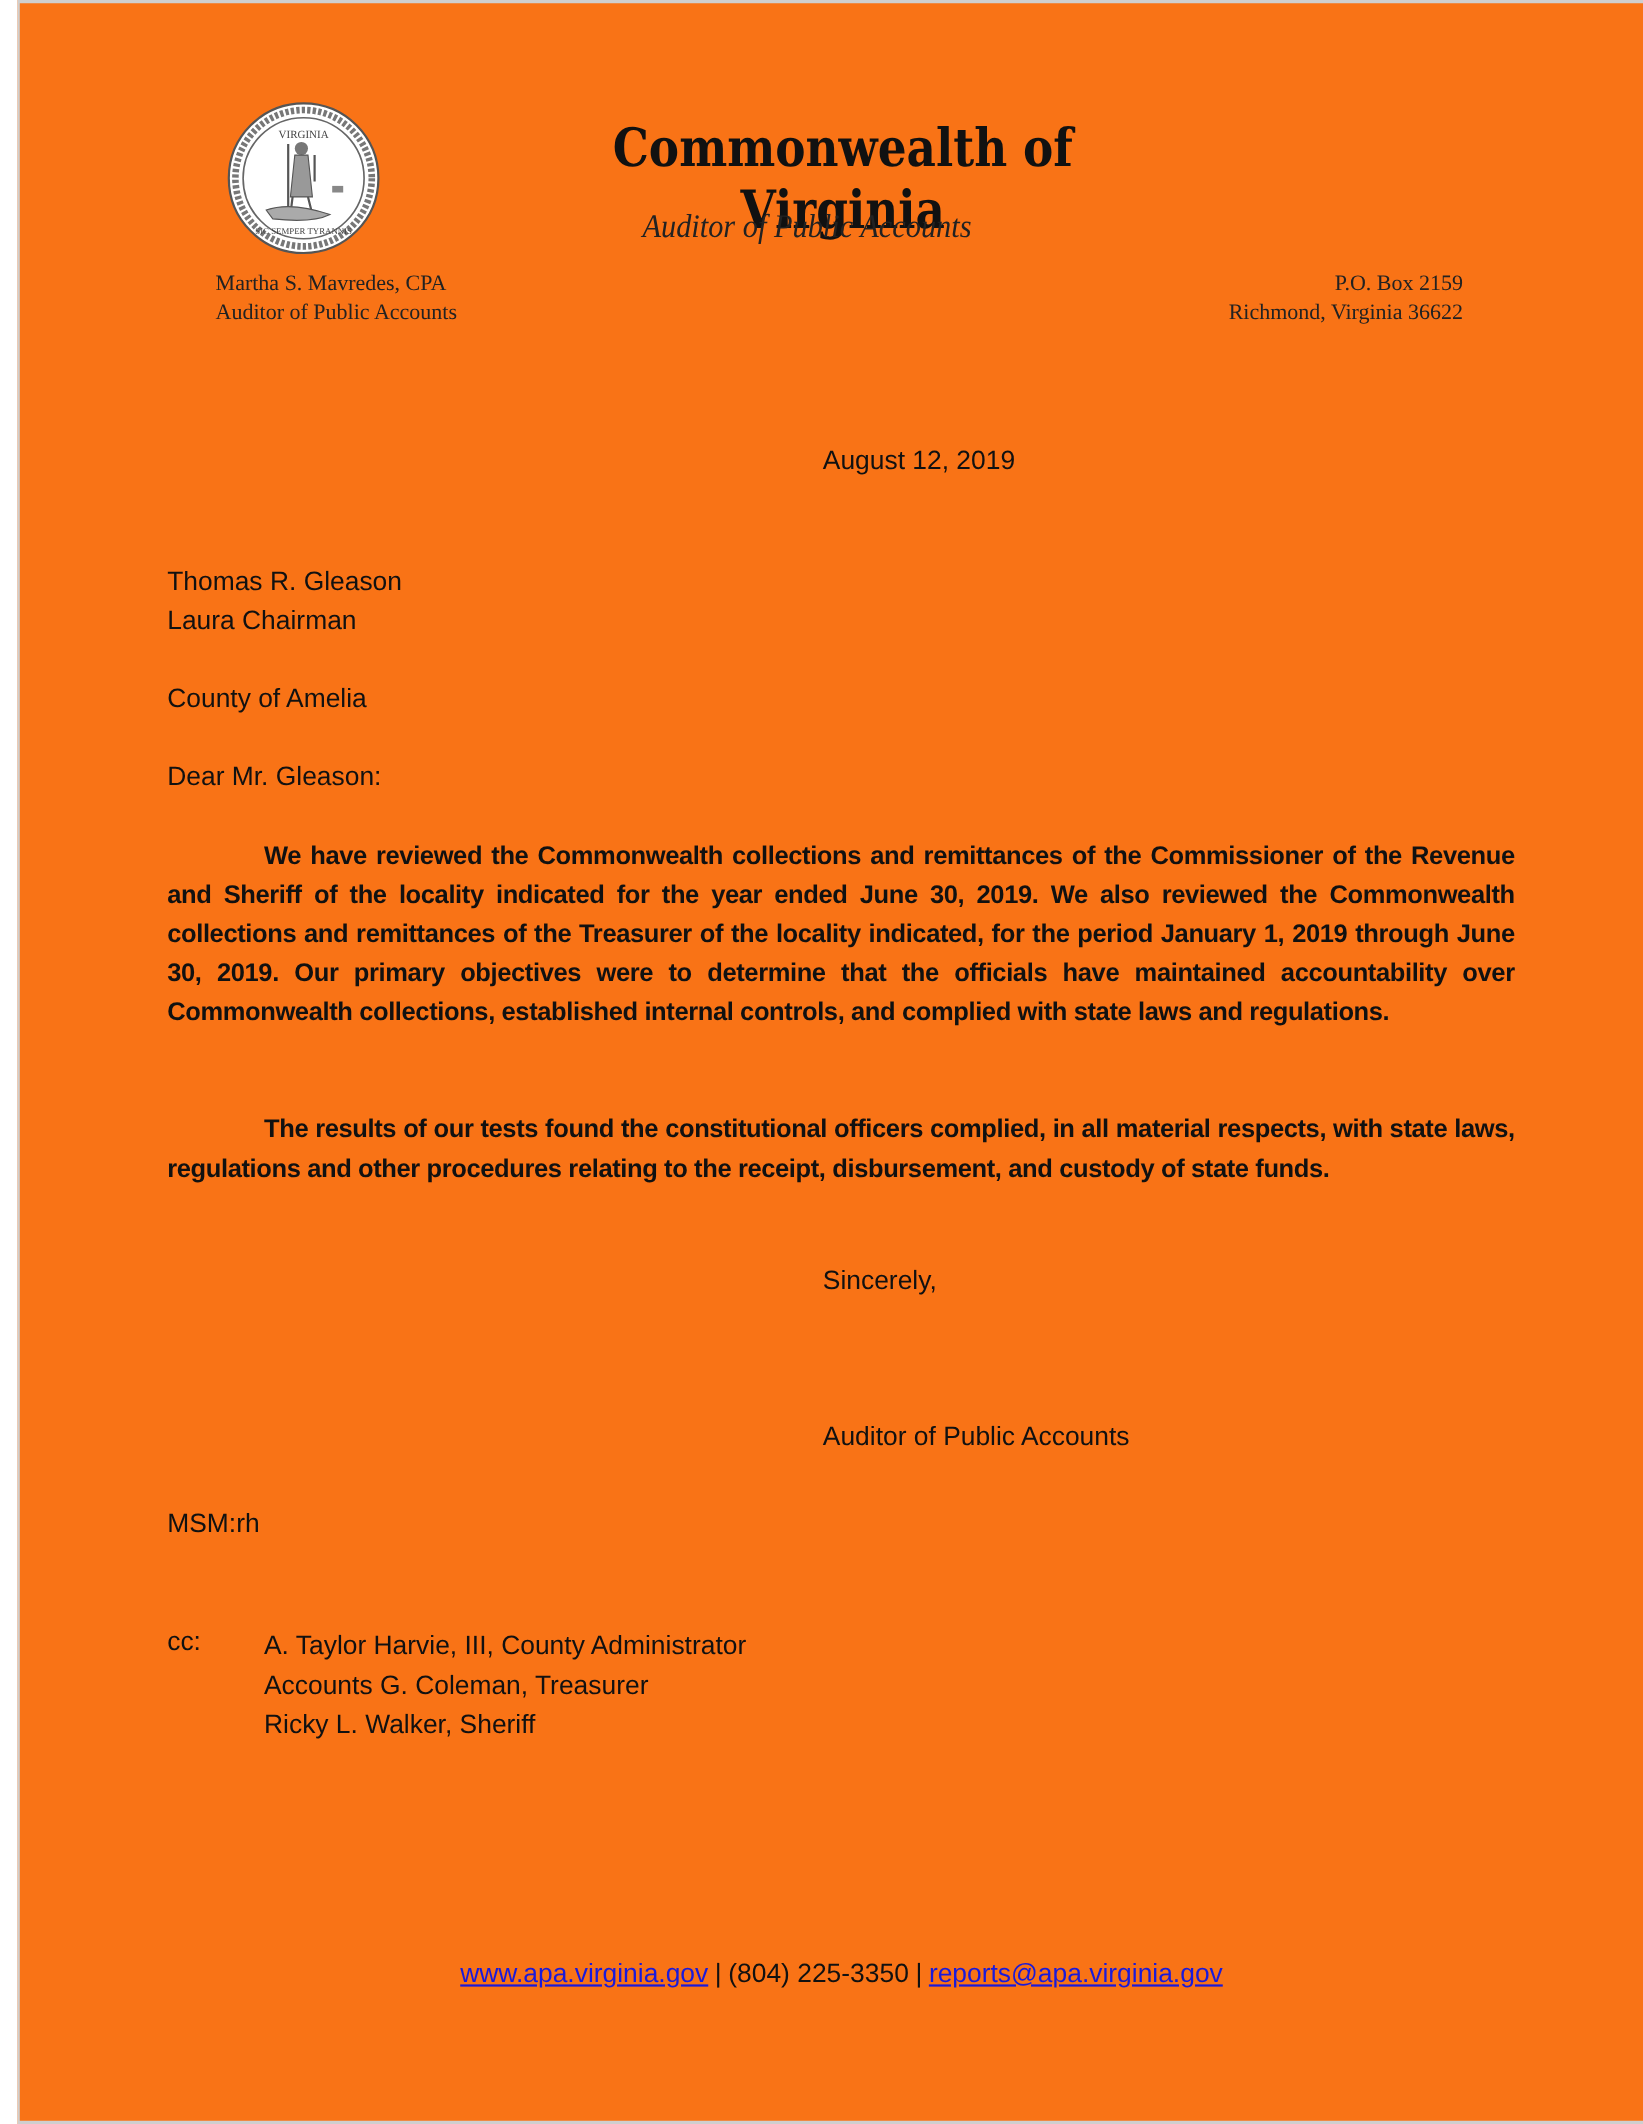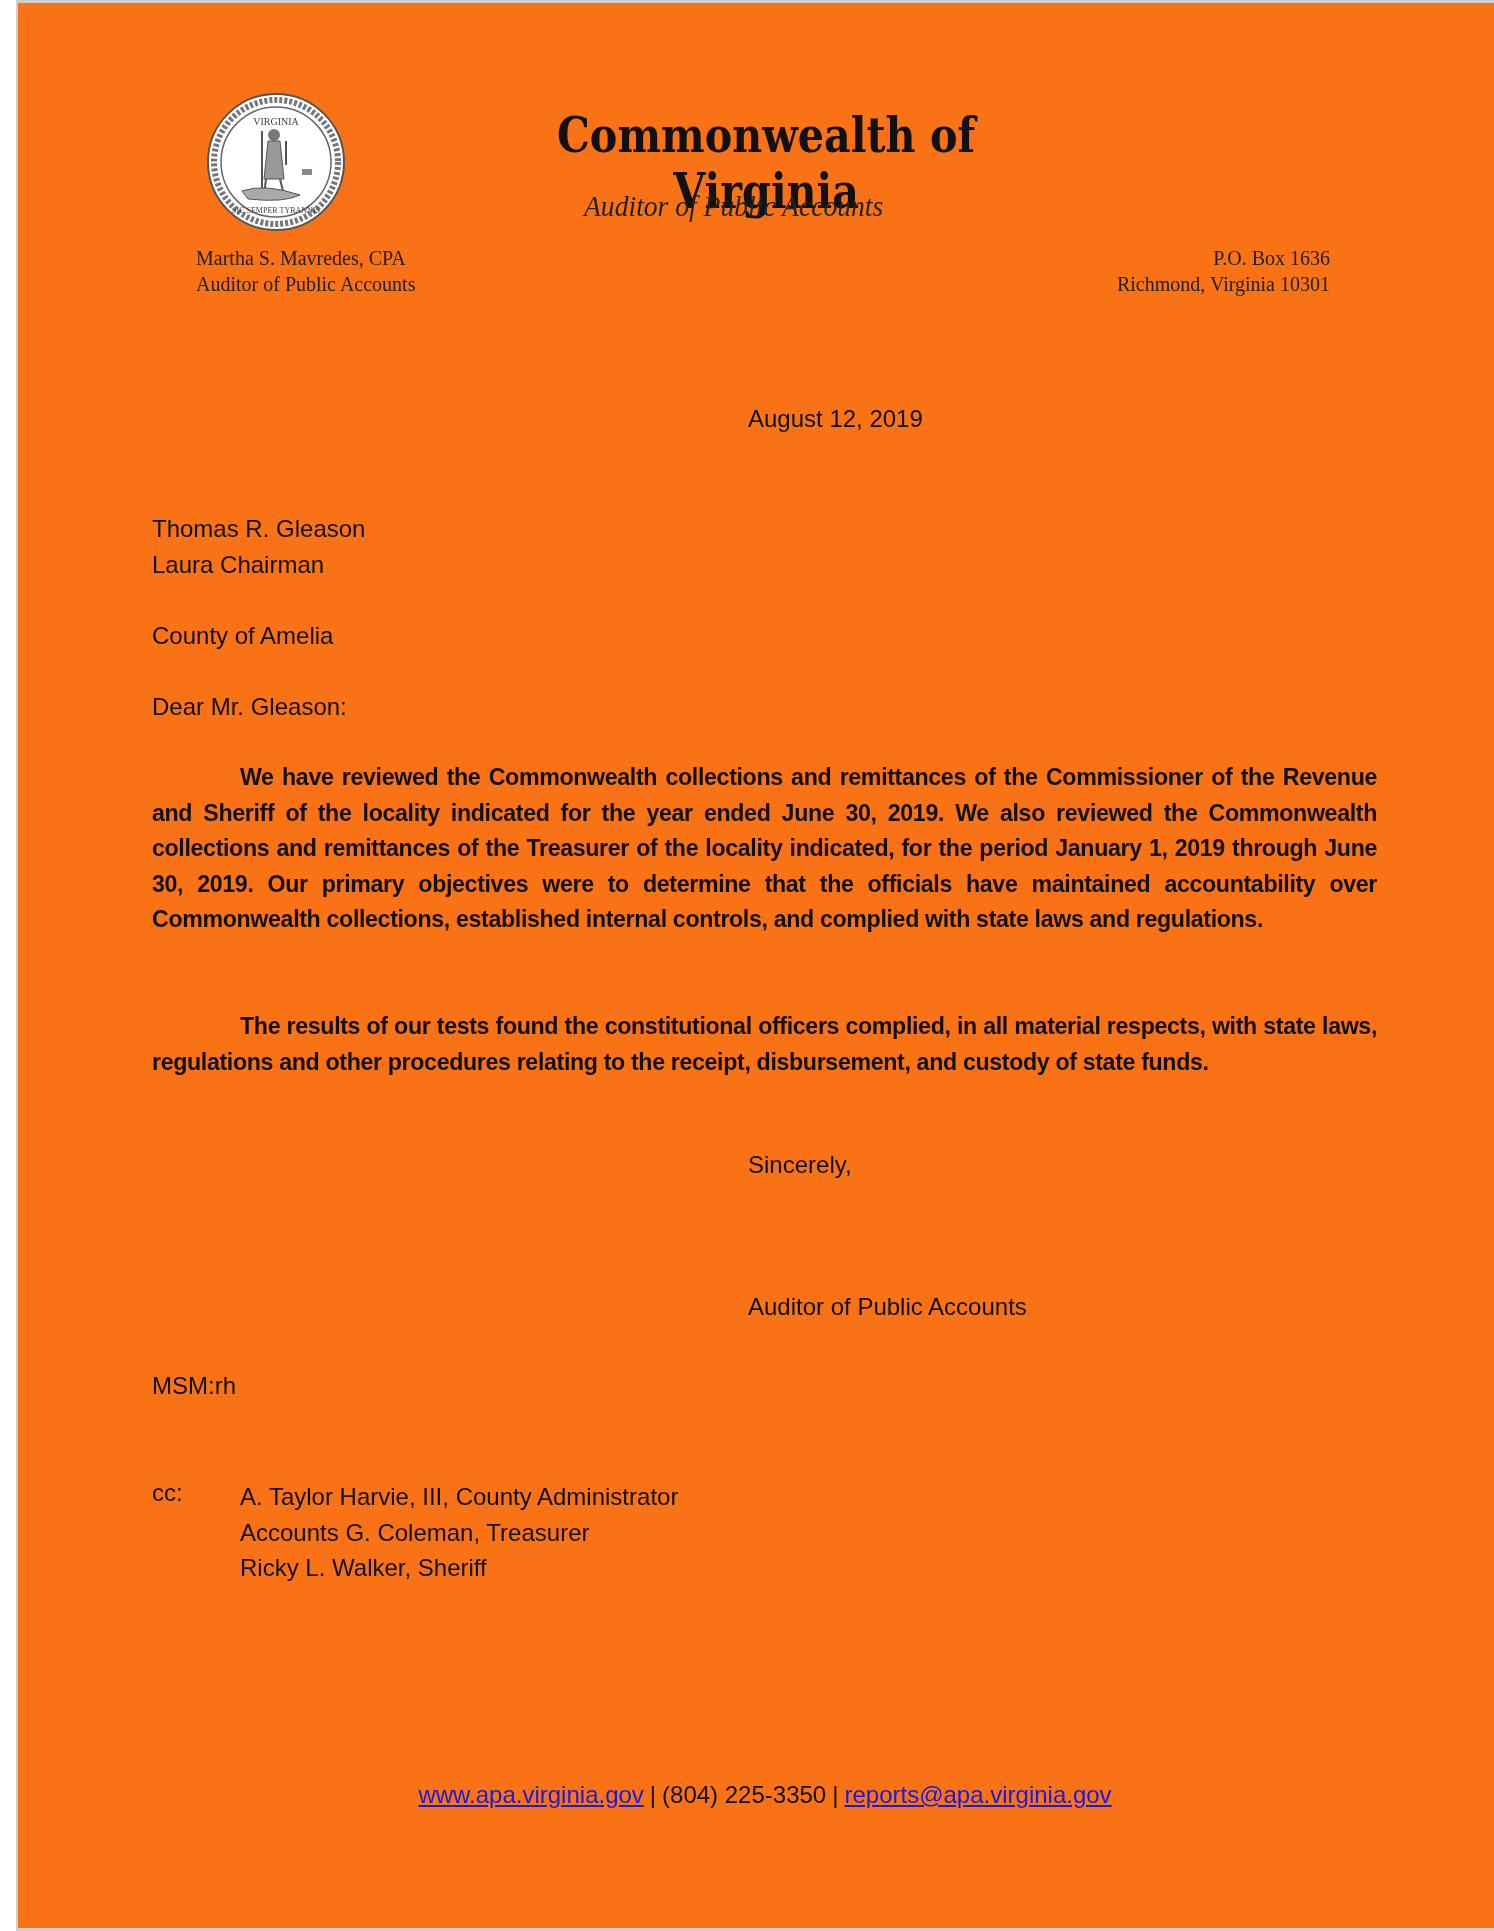--- a/index.html
+++ b/index.html
@@ -99,22 +99,22 @@
   </div>
 
   <div class="lh-title">Commonwealth of Virginia</div>
   <div class="lh-sub abs">Auditor of Public Accounts</div>
 
   <div class="lh-left">
     <div>Martha S. Mavredes, CPA</div>
     <div>Auditor of Public Accounts</div>
   </div>
   <div class="lh-right">
-    <div>P.O. Box 1636</div>
-    <div>Richmond, Virginia 10301</div>
+    <div>P.O. Box 2159</div>
+    <div>Richmond, Virginia 36622</div>
   </div>
 
   <div class="date body-text abs">August 12, 2019</div>
 
   <div class="addr body-text">
     <div>Thomas R. Gleason</div>
     <div>Laura Chairman</div>
     <div class="gap"></div>
     <div>County of Amelia</div>
     <div class="gap"></div>

